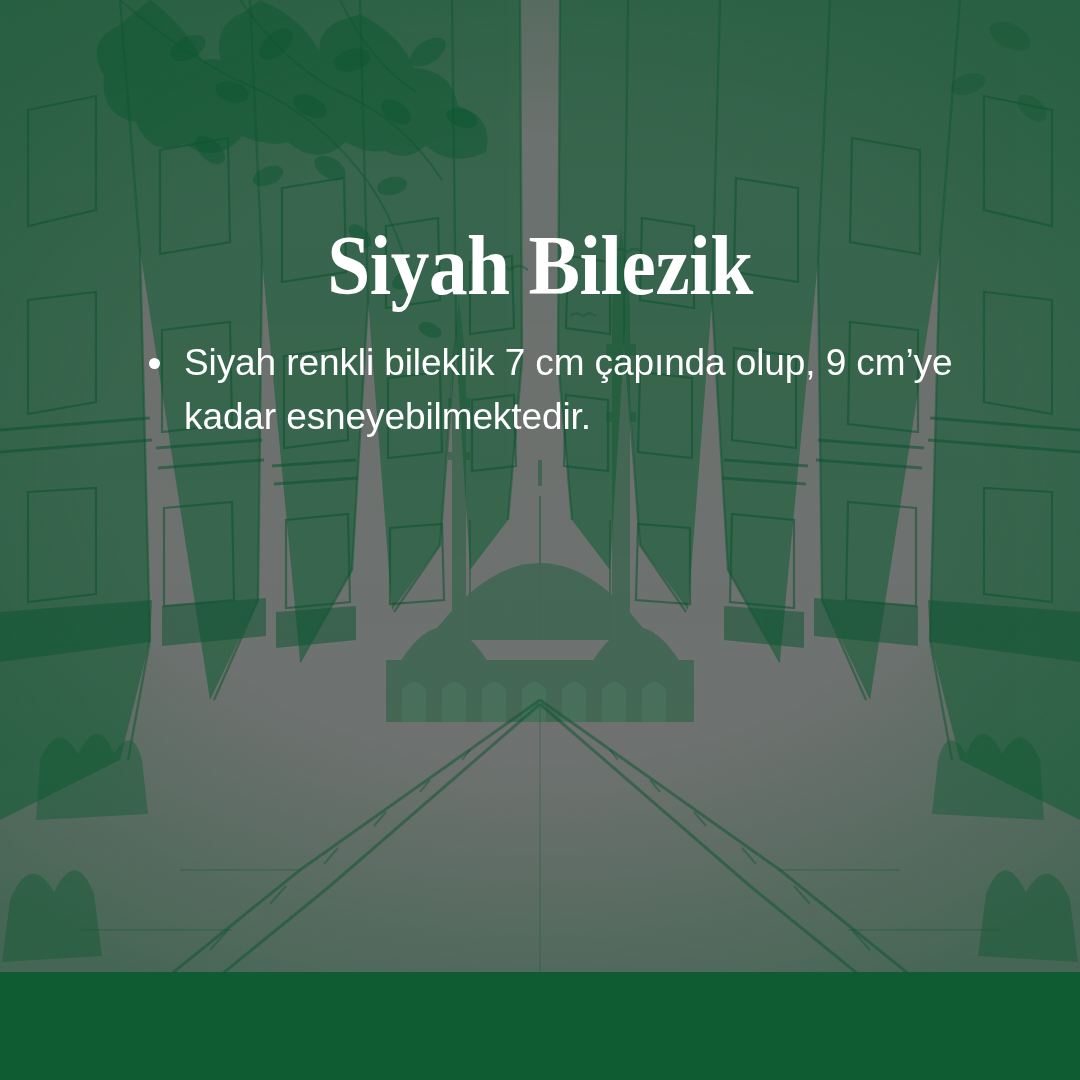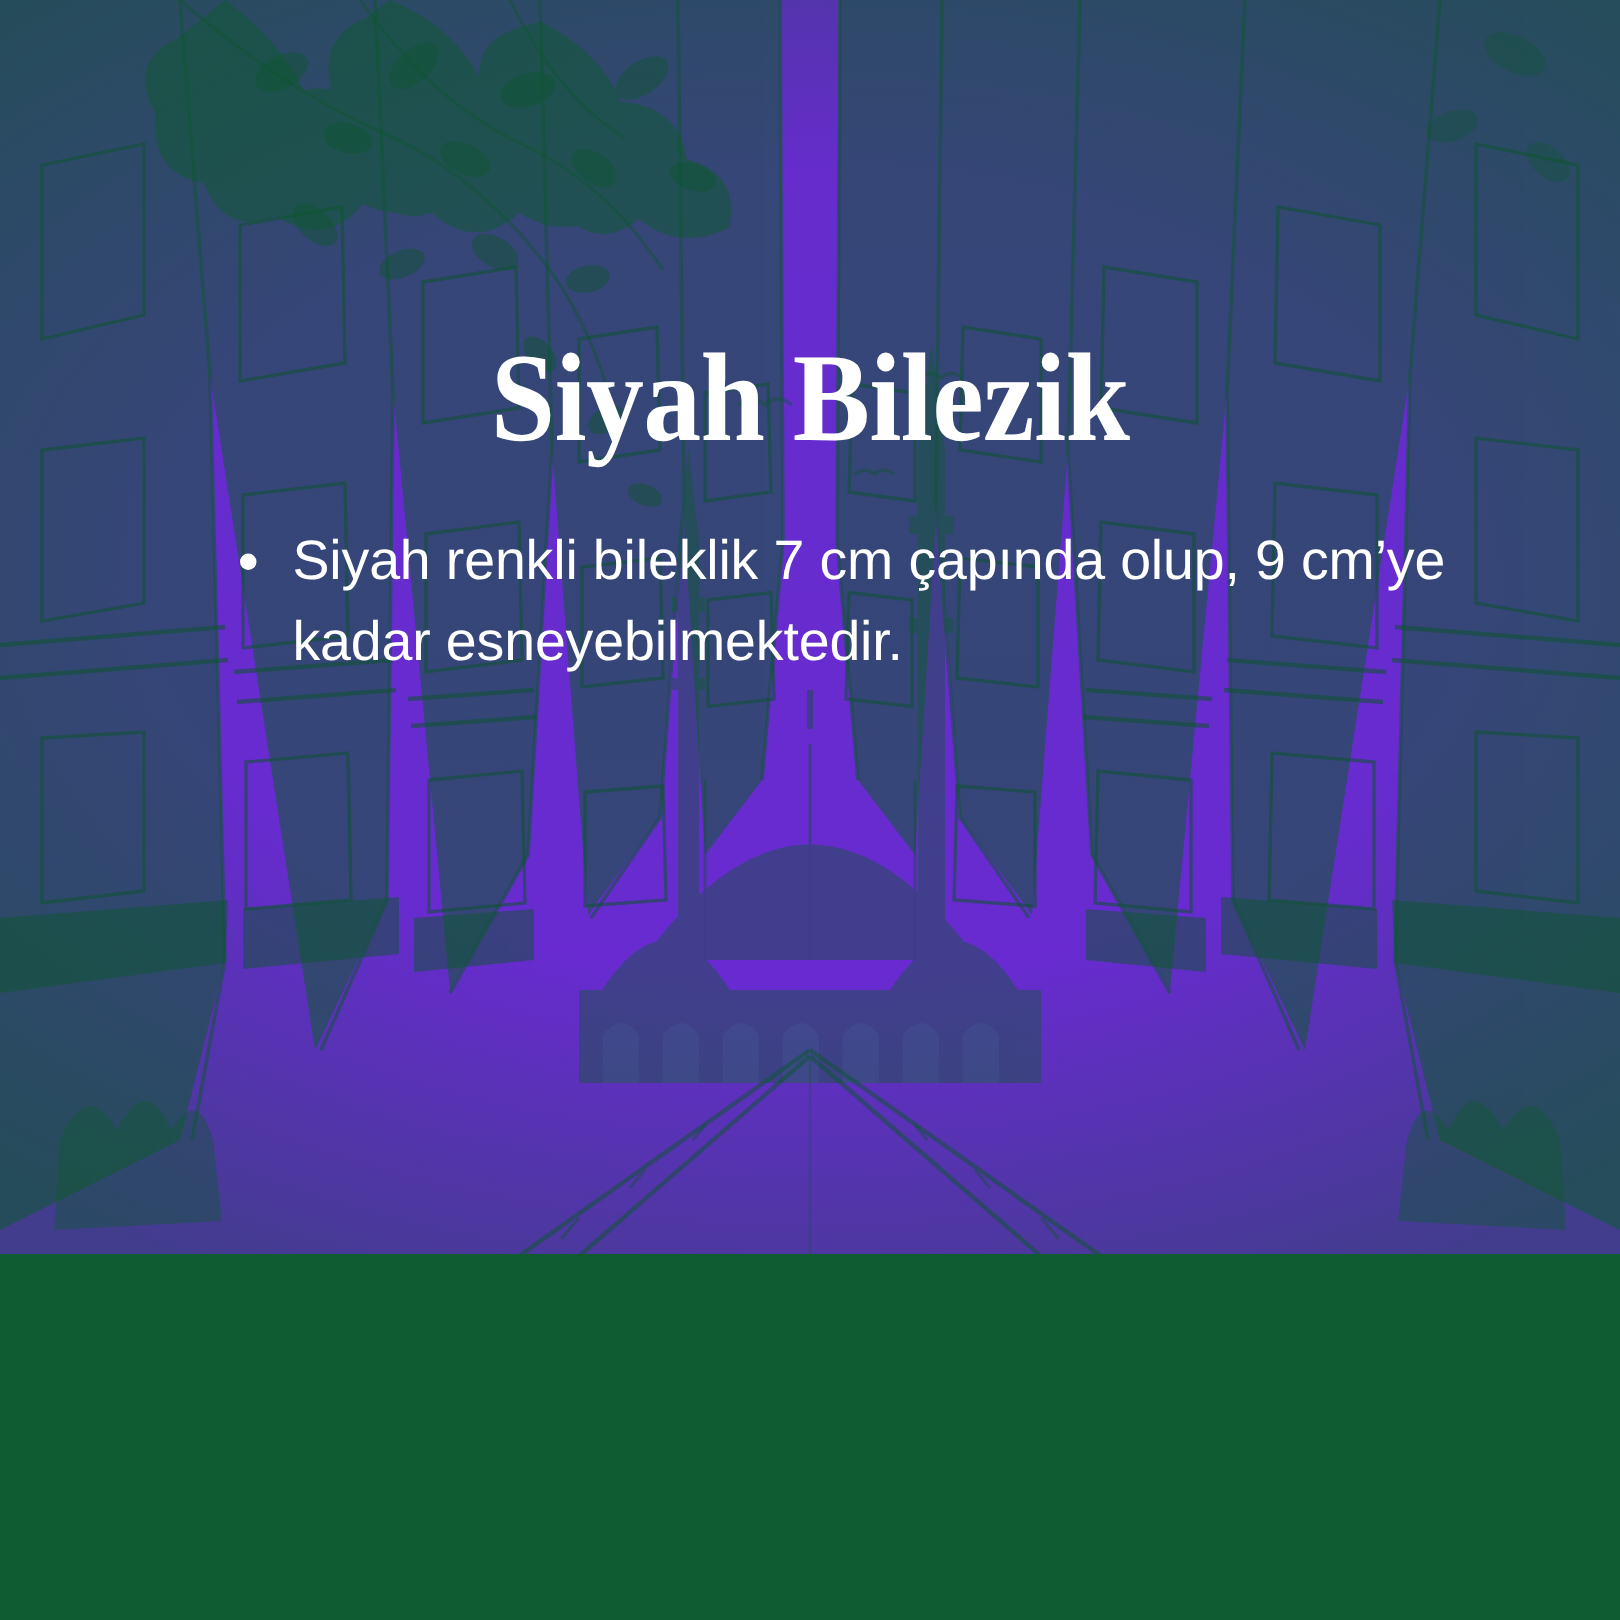--- a/index.html
+++ b/index.html
@@ -3,23 +3,23 @@
 <meta charset="utf-8">
 <style>
   html, body {
     margin: 0;
     padding: 0;
     background: #0f5c33;
   }
   #slide {
     position: relative;
     width: 1080px;
-    height: 836px;
+    height: 972px;
     overflow: hidden;
-    background: #6d28d9;
+    background: #737373;
     font-family: "Liberation Sans", sans-serif;
   }
 
   
   #bg-illustration {
     position: absolute;
     inset: 0;
     width: 1080px;
     height: 1080px;
     pointer-events: none;
@@ -63,21 +63,21 @@
     transform: scaleX(0.92);
     transform-origin: 50% 50%;
     white-space: nowrap;
   }
 
   #bullet-list {
     position: absolute;
     top: 336px;
     left: 138px;
     width: 830px;
-    margin: 11px;
+    margin: 0;
     padding: 0;
     list-style: none;
   }
   .bullet-item {
     position: relative;
     padding-left: 46px;
     margin-bottom: 44px;
     color: #ffffff;
     font-family: "Liberation Sans", sans-serif;
     font-weight: normal;

